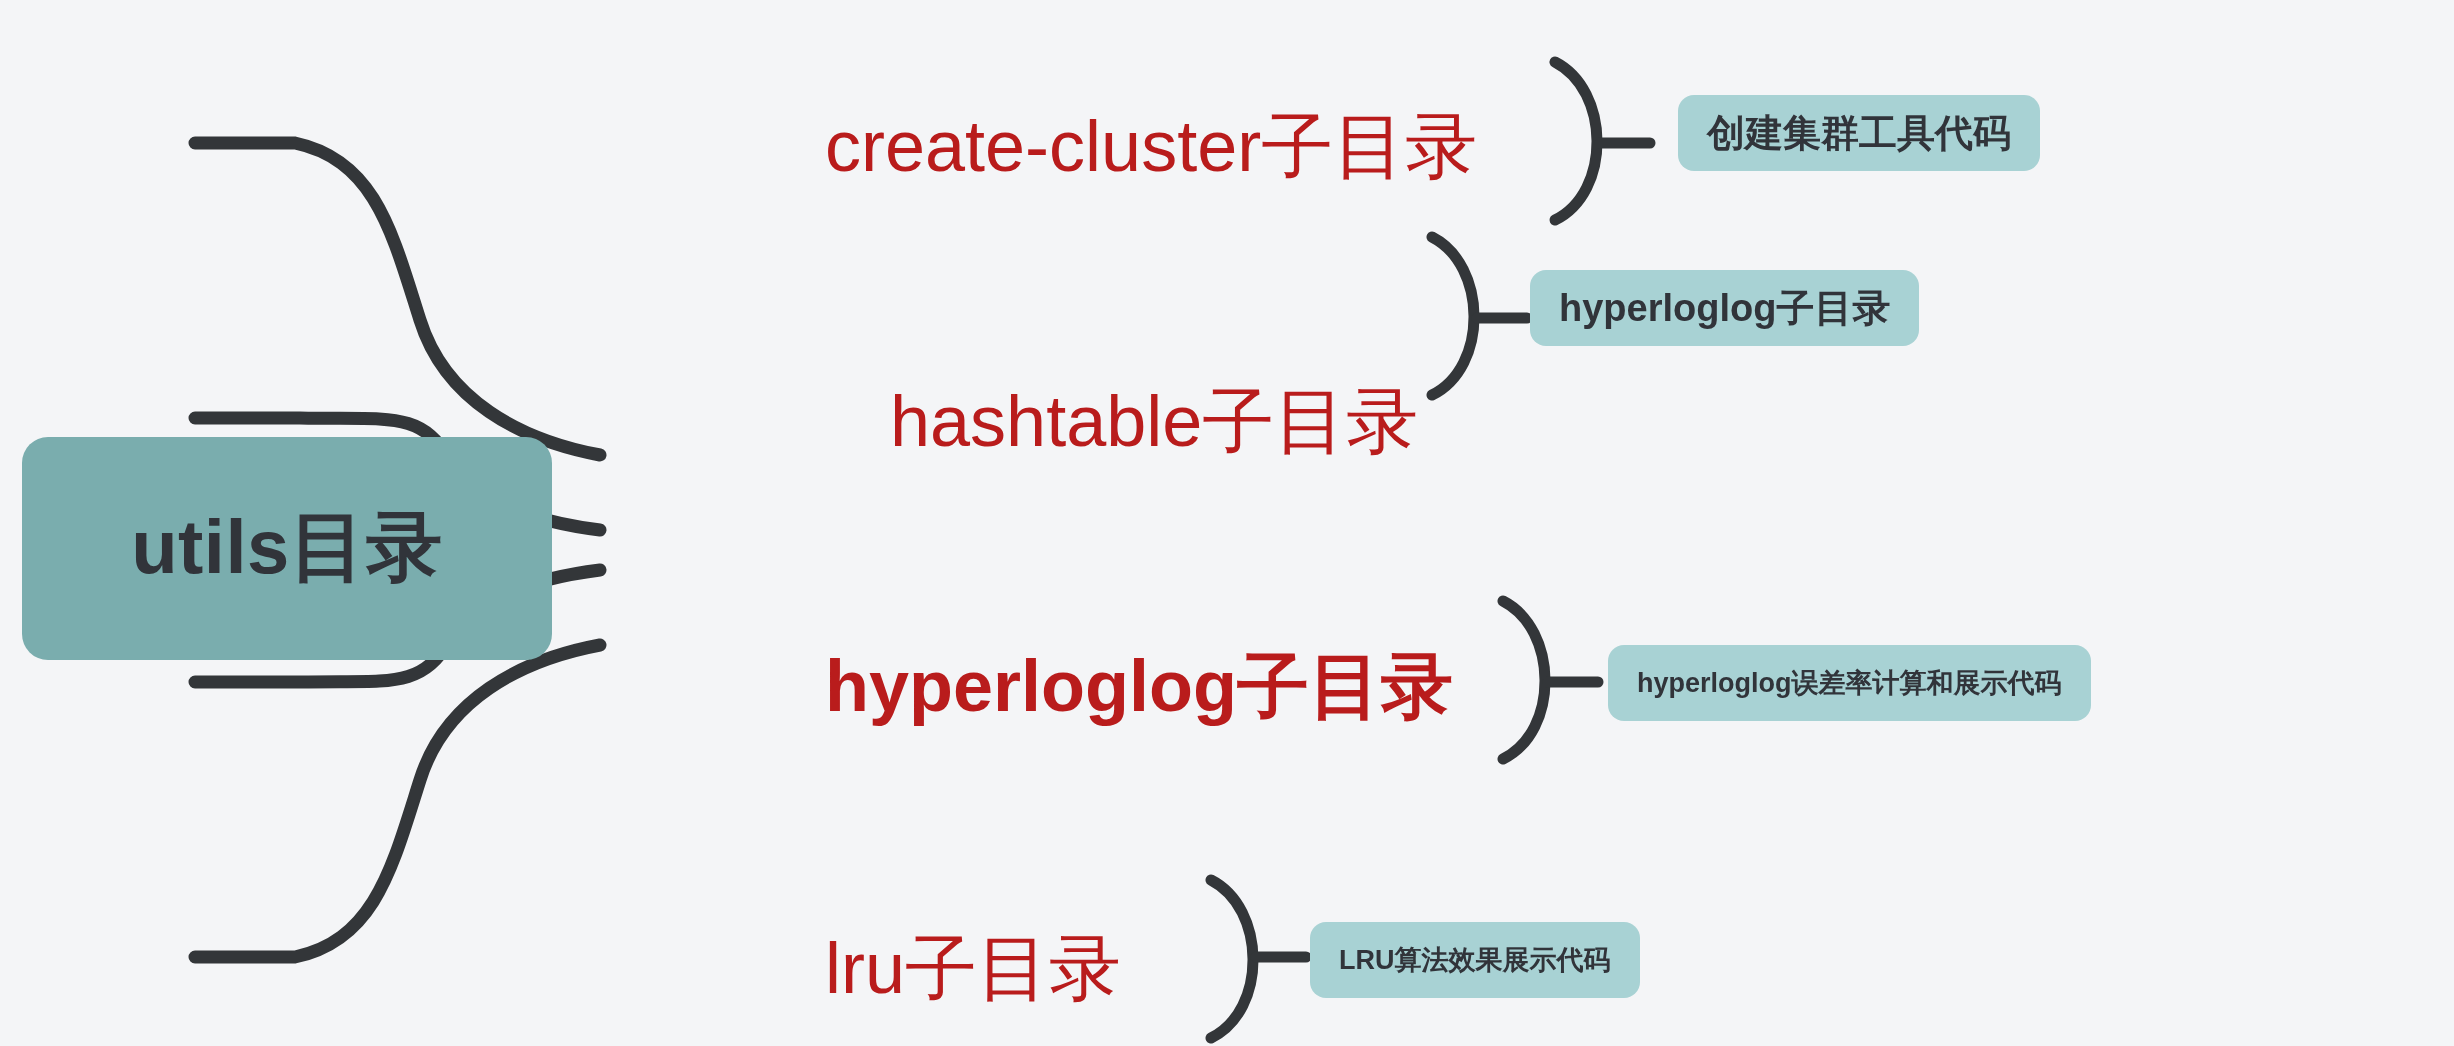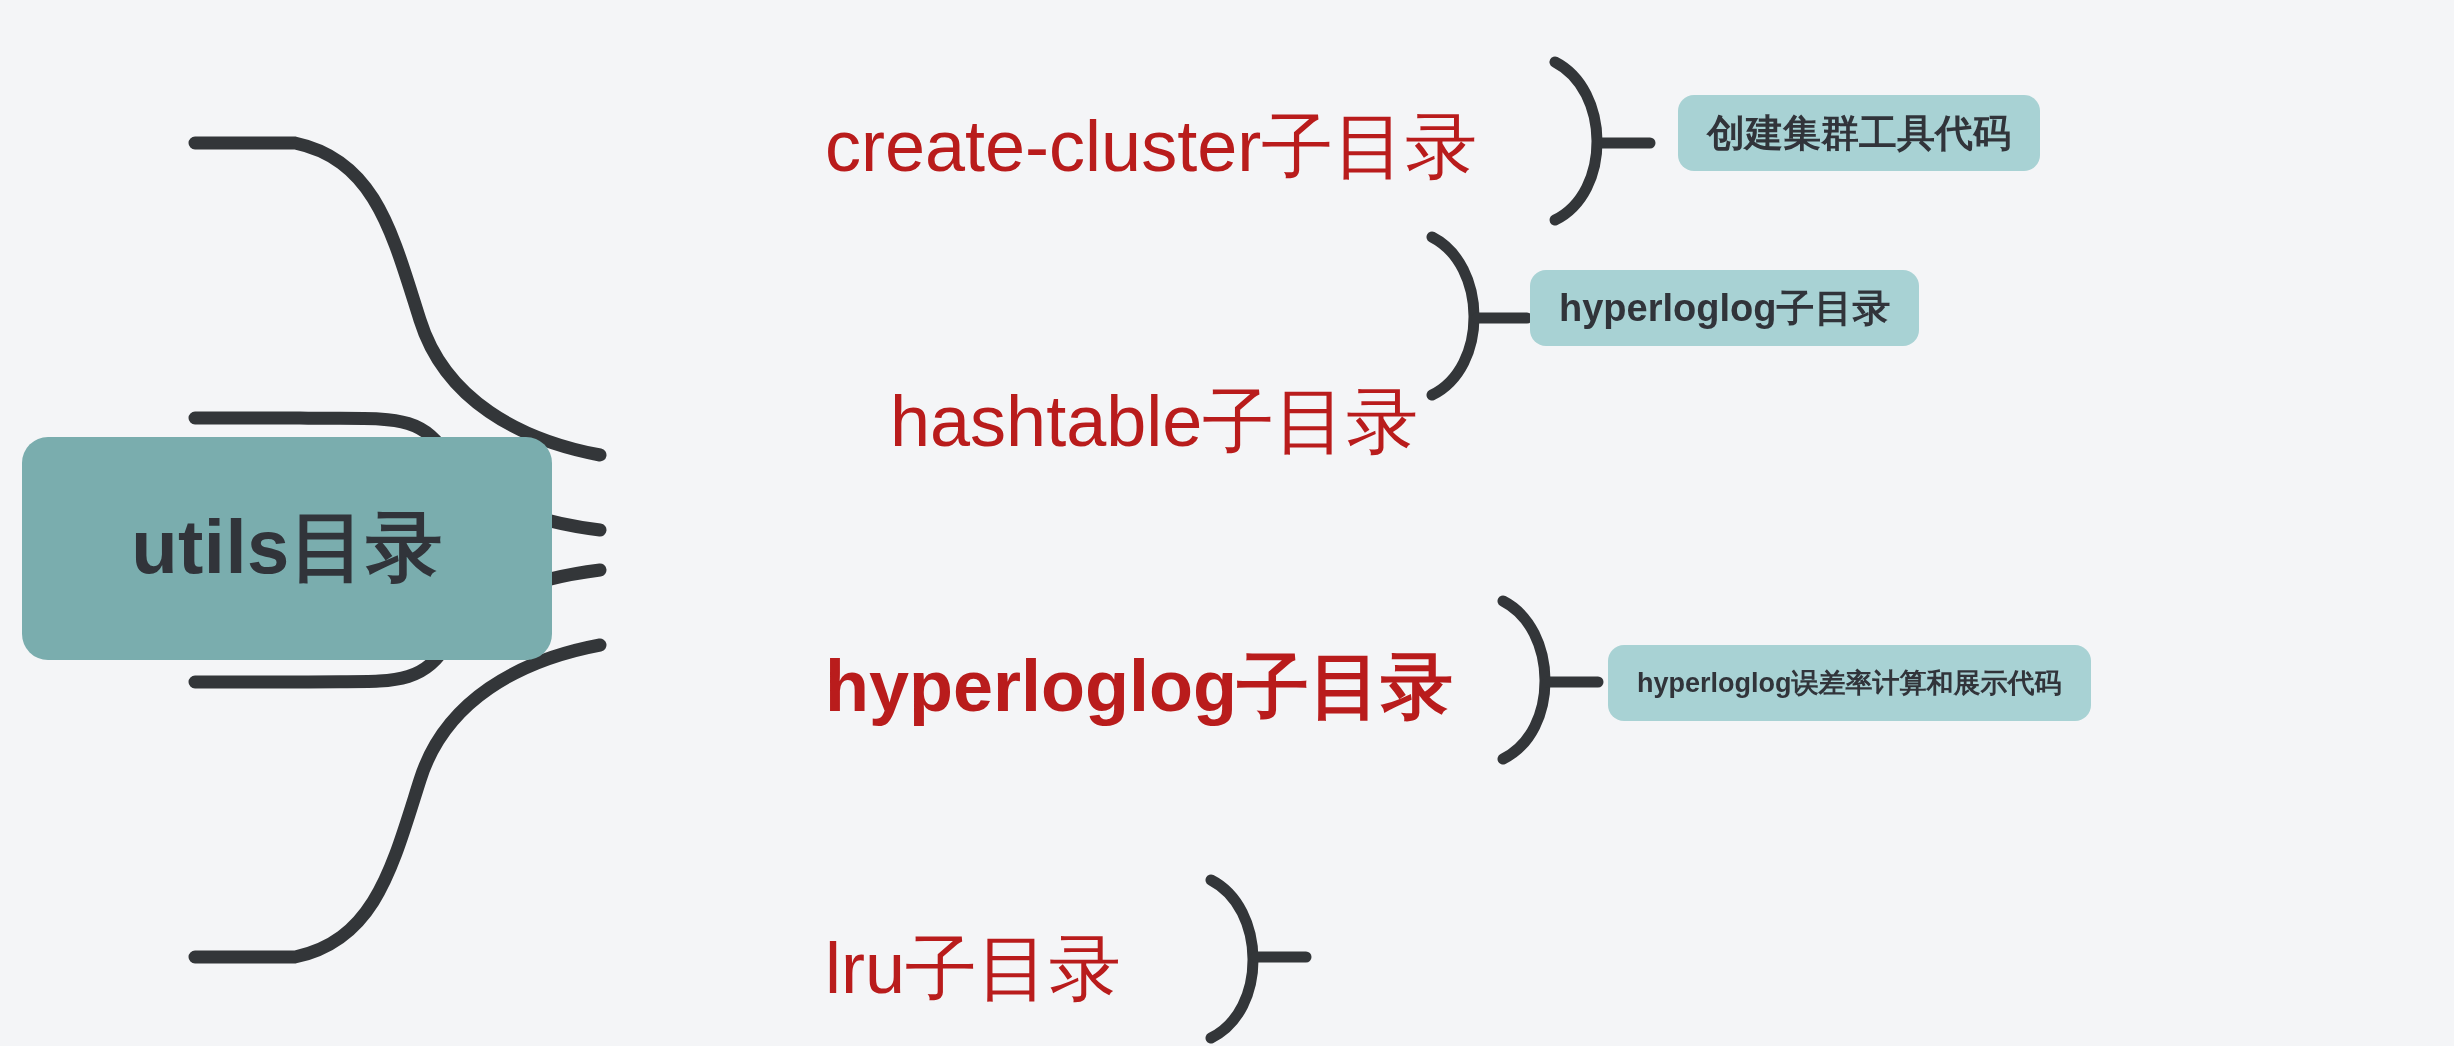--- a/index.html
+++ b/index.html
@@ -131,14 +131,17 @@
   <div class="branch-label" style="left:825px; top:650px;font-weight:bold;">
     <span>hyperloglog子目录</span>
   </div>
   <div class="leaf-pill pill-sm" style="left:1608px; top:645px;">
     <span class="leaf-text">hyperloglog误差率计算和展示代码</span>
   </div>
 
   <div class="branch-label" style="left:825px; top:925px;margin-top:7px;">
     <span>lru子目录</span>
   </div>
+  <div class="leaf-pill pill-sm" style="left:1310px; top:922px;">
+    <span class="leaf-text">LRU算法效果展示代码</span>
+  </div>
 
 </div>
 
 </body></html>

